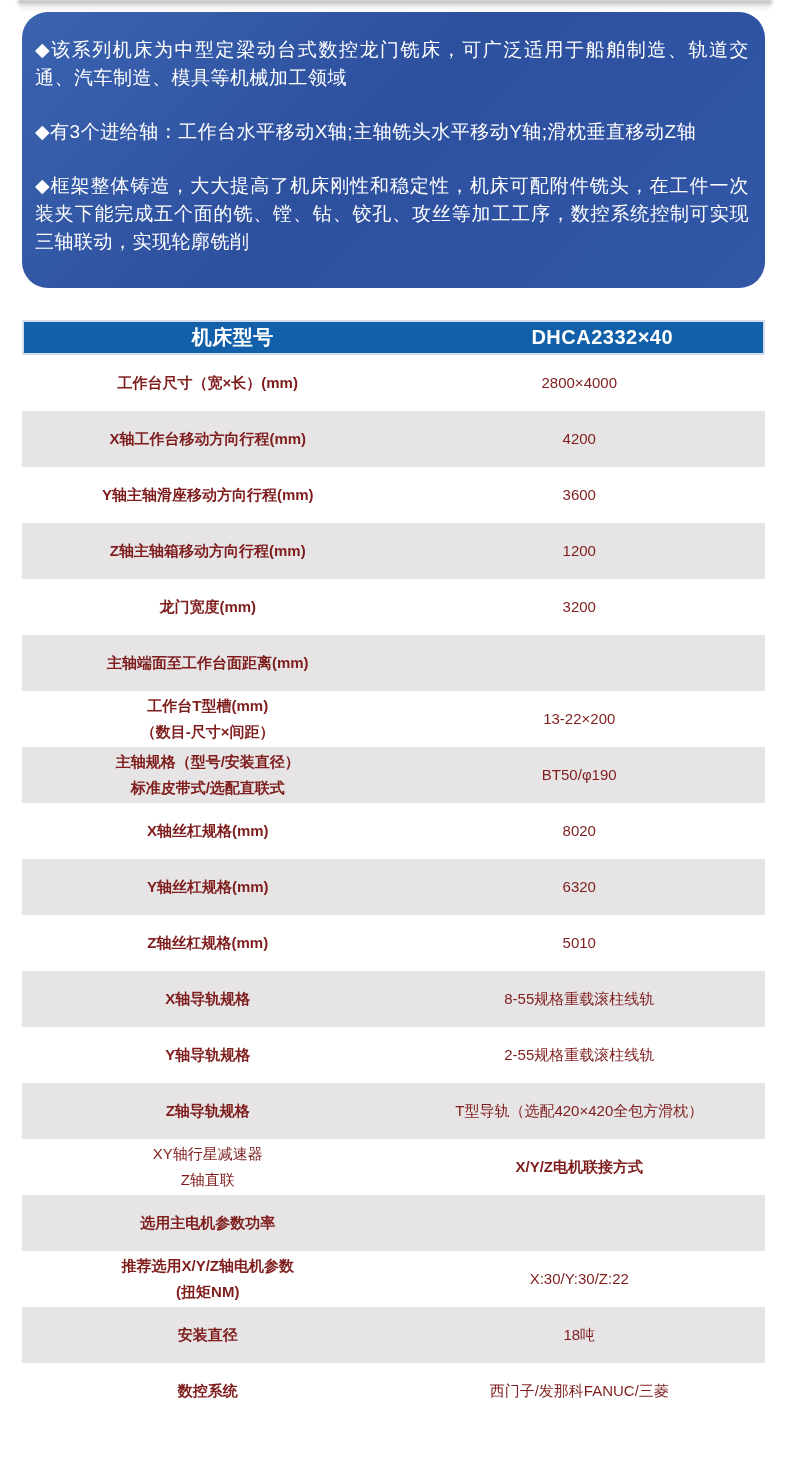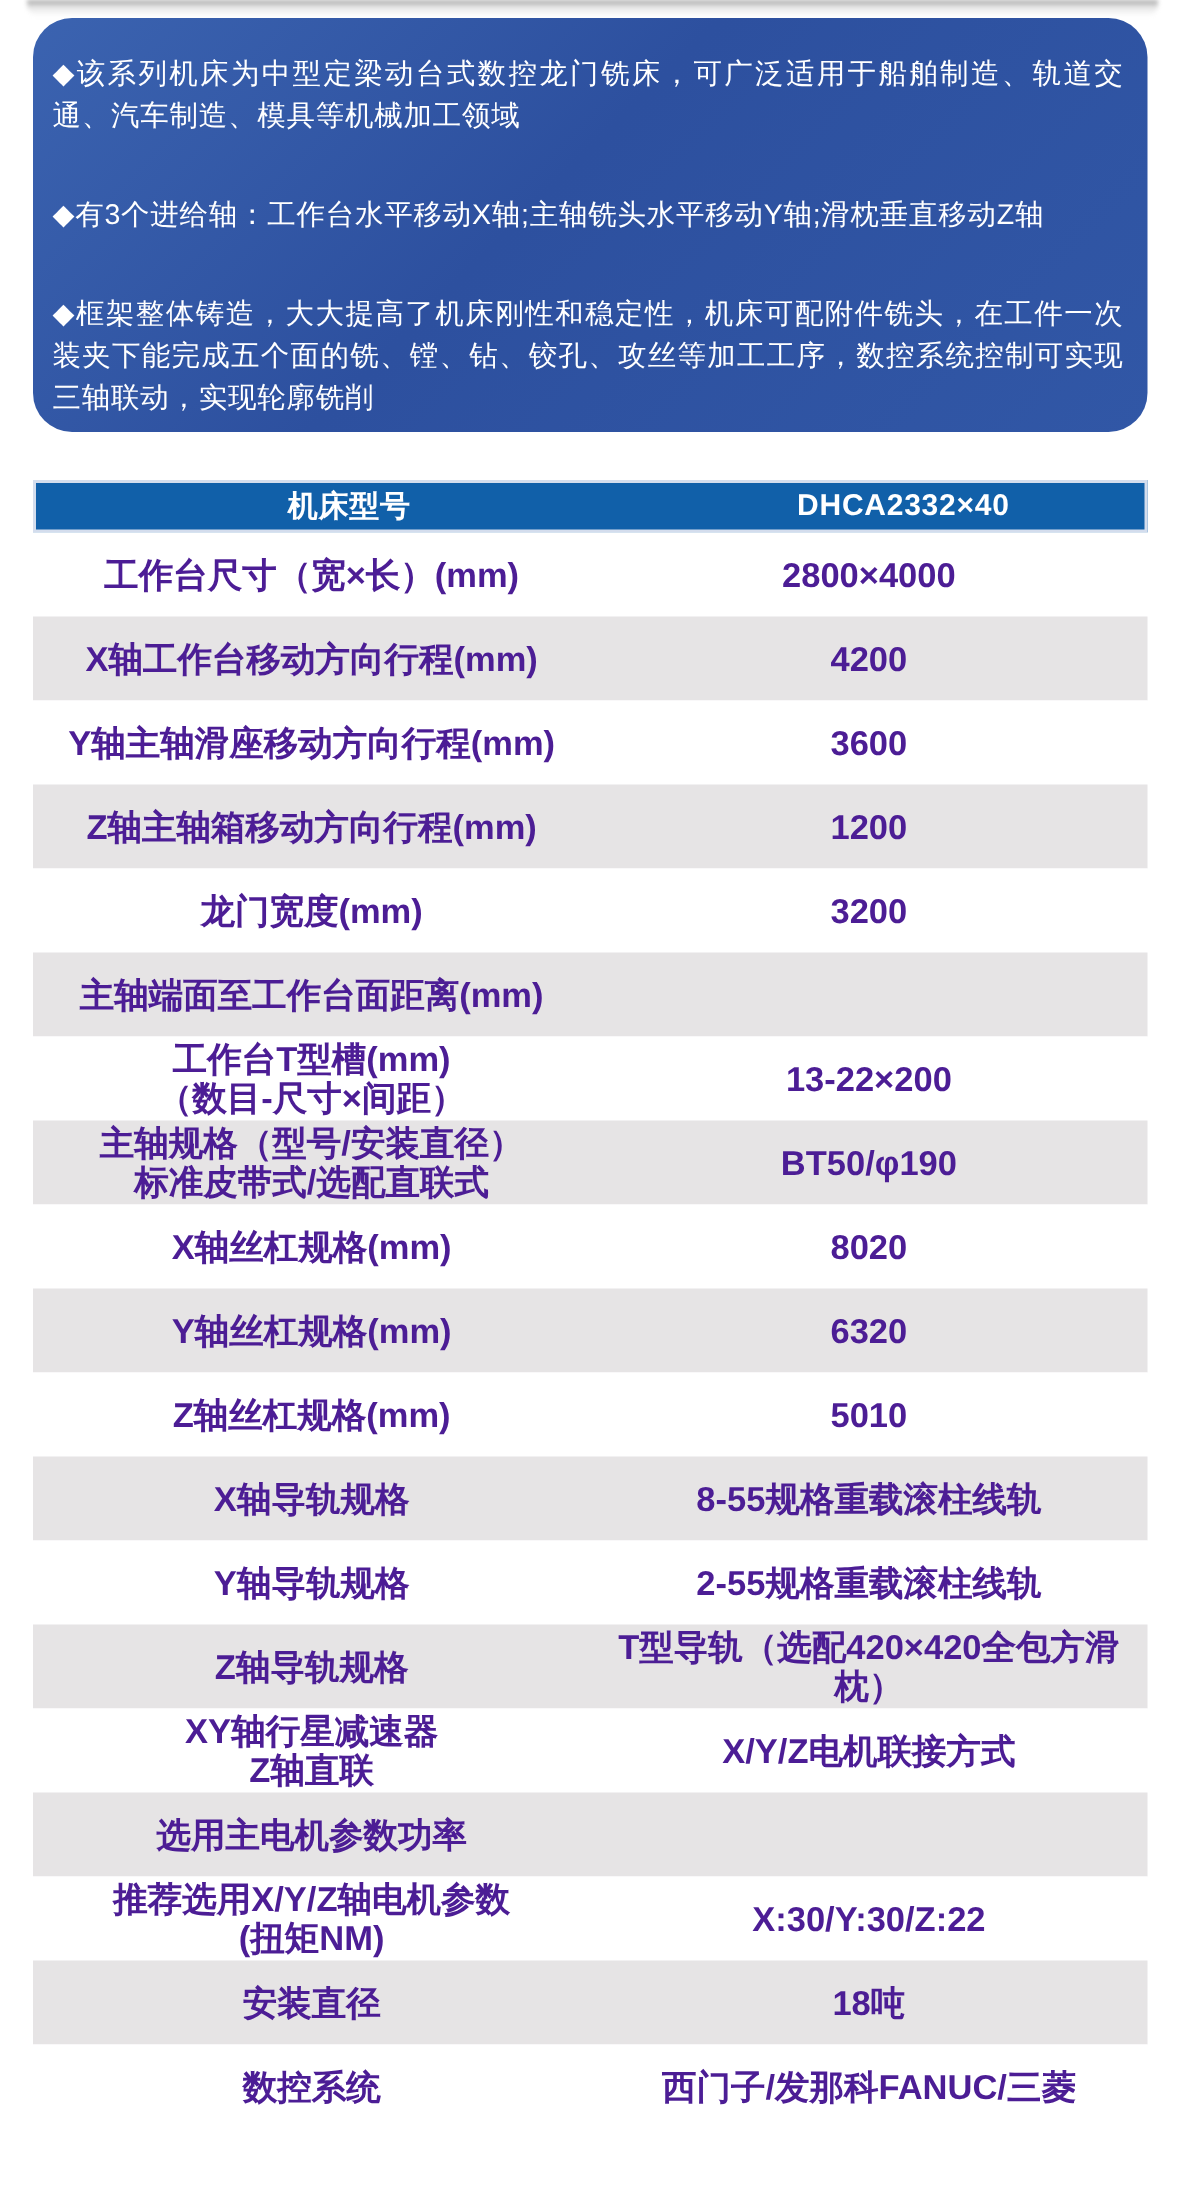--- a/index.html
+++ b/index.html
@@ -25,21 +25,21 @@
     overflow: hidden;
   }
   .intro p {
     color: #ffffff;
     font-size: 19px;
     line-height: 28px;
     font-weight: 500;
     letter-spacing: 0.5px;
     text-align: justify;
   }
-  .intro p + p { margin-top: 38px; }
+  .intro p + p { margin-top: 26px; }
   
   .spec-table {
     position: absolute; top: 320px; left: 22px; width: 743px;
   }
   .spec-header {
     display: flex; height: 35px;
     background: #1160a9;
     border: 2px solid #d4dded;
   }
   .spec-header .hcell {
@@ -52,26 +52,26 @@
   .spec-rows .spec-row {
     display: flex; height: 56px;
     background: #ffffff;
   }
   .spec-rows .spec-row:nth-child(even) { background: #e6e4e5; }
   .spec-row .cell {
     width: 50%;
     display: flex; flex-direction: column;
     align-items: center; justify-content: center;
     text-align: center;
-    color: #4c1d95;
-    font-size: 23px;
+    color: #7f1d1d;
+    font-size: 15px;
     line-height: 26px;
   }
   .spec-row .cell.label { font-weight: 700; }
-  .spec-row .cell.value { font-weight: 700; align-items: center; }
+  .spec-row .cell.value { font-weight: 400; align-items: center; }
 </style>
 </head>
 <body>
 
 <div class="top-shadow"></div>
 
 <div class="intro">
   <p>◆该系列机床为中型定梁动台式数控龙门铣床，可广泛适用于船舶制造、轨道交通、汽车制造、模具等机械加工领域</p>
   <p>◆有3个进给轴：工作台水平移动X轴;主轴铣头水平移动Y轴;滑枕垂直移动Z轴</p>
   <p>◆框架整体铸造，大大提高了机床刚性和稳定性，机床可配附件铣头，在工件一次装夹下能完成五个面的铣、镗、钻、铰孔、攻丝等加工工序，数控系统控制可实现三轴联动，实现轮廓铣削</p>

